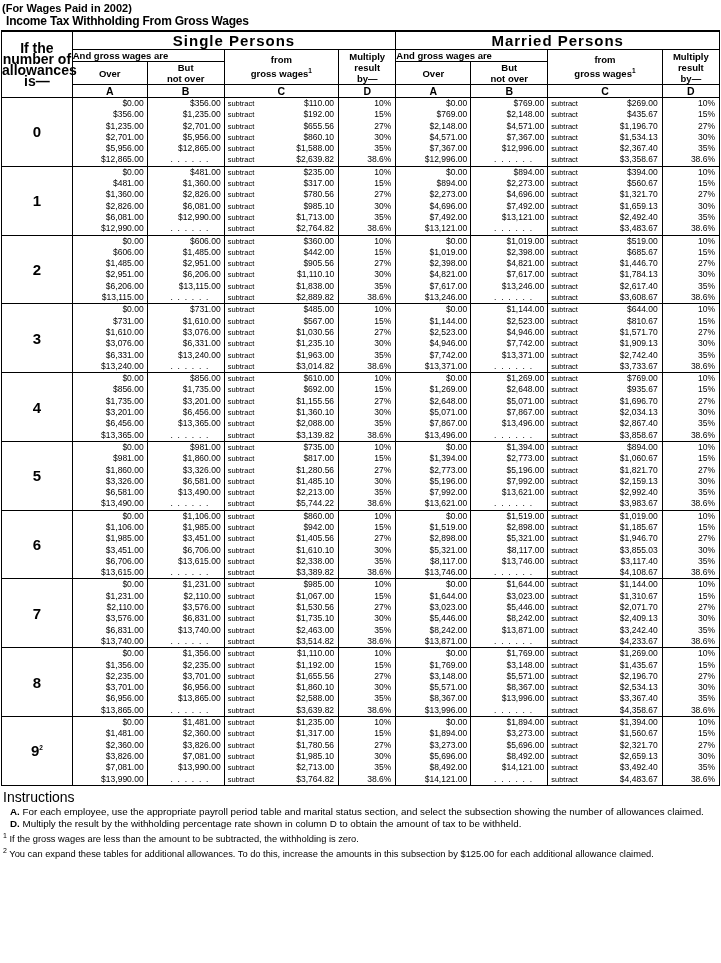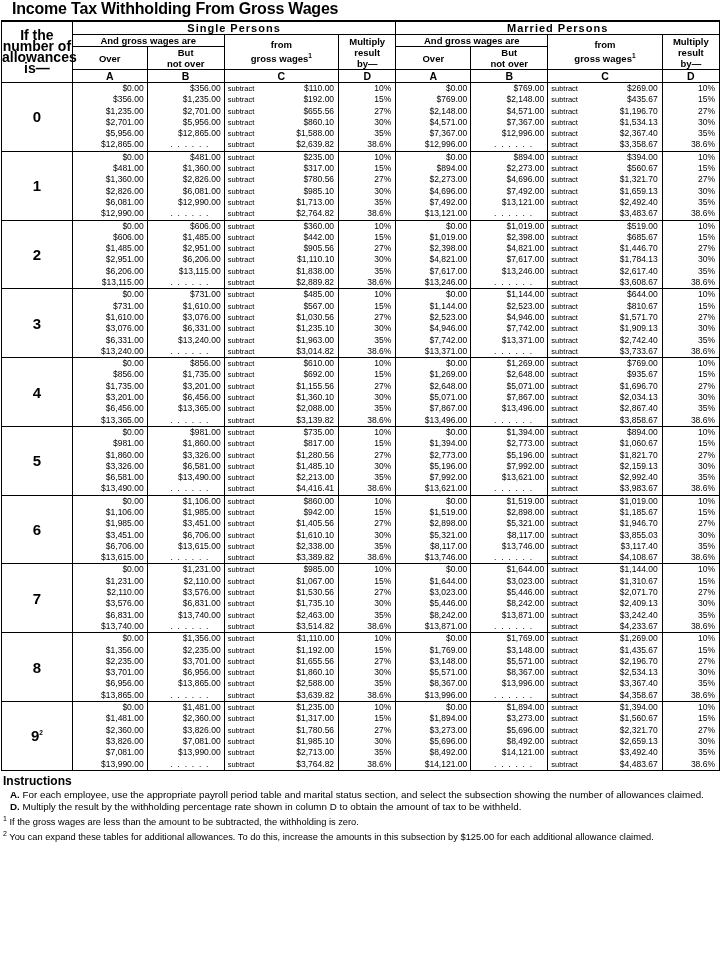--- a/index.html
+++ b/index.html
@@ -1,49 +1,50 @@
 <!DOCTYPE html>
 <html><head>
 <meta charset="utf-8">
 <style>
   html,body{margin:0;padding:0;background:#fff;}
   body{width:721px;height:963px;font-family:"Liberation Sans",sans-serif;color:#000;
        -webkit-font-smoothing:none;}
   .page{width:721px;height:963px;position:relative;padding:0;box-sizing:border-box;}
   .hdr1{font-size:11px;font-weight:bold;padding:2px 0 0 2px;}
   .hdr2{font-size:14.5px;font-weight:bold;padding:1px 0 0 2px;letter-spacing:-0.2px;}
-  .hdr3{font-size:16px;font-weight:bold;padding:0 0 2px 12px;letter-spacing:-0.2px;}
+  .hdr3{font-size:12px;font-weight:bold;padding:0 0 2px 6px;letter-spacing:-0.2px;}
   table.main{border-collapse:collapse;width:719px;margin:0 1px;table-layout:fixed;}
   table.main td,table.main th{border:1px solid #000;padding:0;vertical-align:middle;}
   .period{font-size:14px;font-weight:bold;text-align:center;padding:1px 0 2px 0;letter-spacing:-0.2px;}
-  .grpname{font-size:11px;font-weight:bold;text-align:center;letter-spacing:1px;padding:1px 0 2px 0;}
+  .grpname{font-size:15px;font-weight:bold;text-align:center;letter-spacing:1px;padding:1px 0 2px 0;}
   .sub{font-size:9.5px;font-weight:bold;text-align:center;padding:2px 0;line-height:11px;}
-  .subl{font-size:9.5px;font-weight:bold;text-align:center;padding:2px 0 2px 3px;line-height:11px;}
+  .subl{font-size:9.5px;font-weight:bold;text-align:left;padding:2px 0 2px 3px;line-height:11px;}
   .collet{font-size:10.5px;font-weight:bold;text-align:center;padding:0 0 1px 0;}
   .allowhdr{font-size:14px;font-weight:bold;text-align:center;line-height:11px;padding:3px 2px;}
   .rownum{font-size:15px;font-weight:bold;text-align:center;vertical-align:middle;}
   .num{font-size:8.5px;text-align:right;padding-right:3px;line-height:11.3px;white-space:nowrap;}
   .cell-stack{padding:1px 0 1px 0;}
   .pct{font-size:8.5px;text-align:right;padding-right:4px;line-height:11.3px;}
   .cfromwrap{display:flex;}
   .cfromwrap .lbl{width:52%;font-size:7.5px;text-align:left;padding-left:3px;line-height:11.3px;}
   .cfromwrap .val{width:48%;font-size:8.5px;text-align:right;padding-right:4px;line-height:11.3px;}
   .dots{font-size:8.5px;letter-spacing:1.2px;text-align:right;padding-right:14px;line-height:11.3px;}
-  .instr{font-size:12px;font-weight:bold;padding:3px 0 0 3px;}
+  .instr{font-size:14px;font-weight:normal;padding:3px 0 0 3px;}
   .instrline{font-size:9.8px;padding:1px 16px 0 10px;line-height:11.5px;}
   .instrline b{font-weight:bold;}
   .fn{font-size:9.3px;padding:0 0 0 3px;line-height:11px;}
   .fn sup{font-size:7px;}
   sup{font-size:6.5px;vertical-align:super;}
 </style>
 </head>
 <body>
 
 <div class="page">
 
+  <div class="hdr1">(For Wages Paid in 2002)</div>
   <div class="hdr3">Income Tax Withholding From Gross Wages</div>
 
   <table class="main">
     <colgroup>
       <col style="width:68px">
       <col style="width:72px">
         <col style="width:74px">
         <col style="width:110px">
         <col style="width:55px">
       <col style="width:72px">
@@ -660,21 +661,21 @@
             <div class="cfromwrap">
               <span class="lbl">subtract</span>
               <span class="val">$1,485.10</span>
             </div>
             <div class="cfromwrap">
               <span class="lbl">subtract</span>
               <span class="val">$2,213.00</span>
             </div>
             <div class="cfromwrap">
               <span class="lbl">subtract</span>
-              <span class="val">$4,416.41</span>
+              <span class="val">$5,744.22</span>
             </div>
           </td>
           <td class="cell-stack">
             <div class="pct">10%</div>
             <div class="pct">15%</div>
             <div class="pct">27%</div>
             <div class="pct">30%</div>
             <div class="pct">35%</div>
             <div class="pct">38.6%</div>
           </td>

